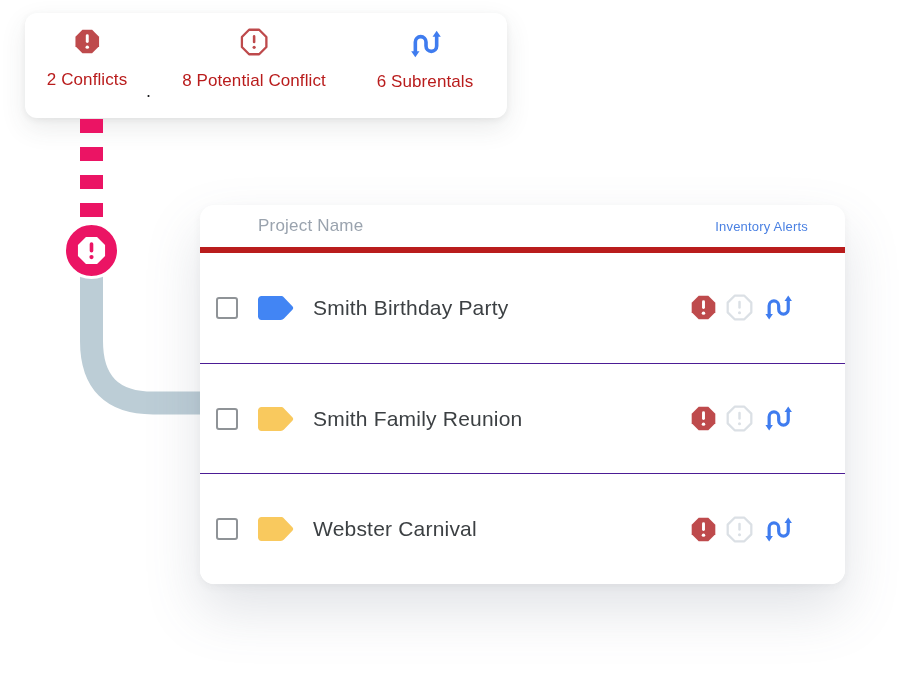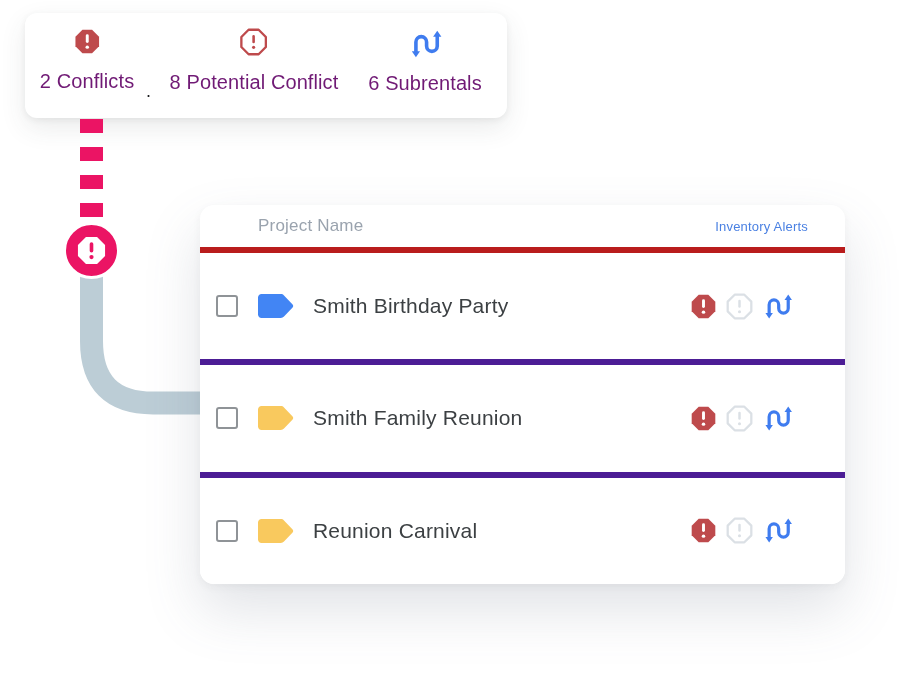--- a/index.html
+++ b/index.html
@@ -8,21 +8,21 @@
 
   .stage{position:relative;width:903px;height:675px;background:#ffffff;overflow:hidden;}
 
   
   .summary-card{
     position:absolute;left:25px;top:13px;width:482px;height:105px;
     background:#ffffff;border-radius:12px;
     box-shadow:0 2px 6px rgba(60,64,67,.08),0 10px 26px rgba(60,64,67,.10);
   }
   .stat{position:absolute;top:15px;display:flex;flex-direction:column;align-items:center;gap:15px;transform:translateX(-50%);}
-  .stat-label{font-size:20px;color:#701a75;white-space:nowrap;letter-spacing:.1px;}
+  .stat-label{font-size:17px;color:#b91c1c;white-space:nowrap;letter-spacing:.1px;}
   .stat-dot{position:absolute;left:121px;top:68px;font-size:18px;color:#1d1e20;}
 
   
   .ic{display:block;}
   .icon-conflict{color:#be4a4c;}
   .icon-potential-red{color:#be4a4c;}
   .icon-sub-blue{color:#3f7cef;}
   .icon-muted{color:#dbe0e5;}
   .icon-sub-muted{color:#d3d8dc;}
 
@@ -48,21 +48,21 @@
     box-shadow:0 3px 8px rgba(60,64,67,.05),0 26px 55px rgba(90,100,120,.18);
   }
   .table-header{
     height:48px;flex:0 0 48px;display:flex;align-items:center;justify-content:space-between;
     padding:0 37px 0 58px;border-bottom:6px solid #b91c1c;
   }
   .th-project{font-size:17px;color:#9aa3ae;letter-spacing:.2px;}
   .th-alerts{font-size:13px;color:#4a80e2;letter-spacing:.2px;cursor:pointer;}
 
   .table-body{flex:1;display:flex;flex-direction:column;}
-  .project-row{flex:1;display:flex;align-items:center;padding-left:16px;border-bottom:6px solid #4c1d95;cursor:pointer;background:#fff;}
+  .project-row{flex:1;display:flex;align-items:center;padding-left:16px;border-bottom:1px solid #4c1d95;cursor:pointer;background:#fff;}
   .project-row:last-child{border-bottom:none;border-radius:0 0 14px 14px;}
 
   .checkbox{width:22px;height:22px;border:2px solid #8f9397;border-radius:3px;background:#fff;flex:0 0 22px;margin-right:20px;cursor:pointer;}
   .tag-svg{margin-right:18px;flex:0 0 37px;}
   .row-name{flex:1;font-size:21px;color:#3c4043;letter-spacing:.2px;}
   .row-alerts{display:flex;align-items:center;gap:9px;margin-right:52px;}
 </style>
 </head>
 <body>
 
@@ -174,21 +174,21 @@
               <use href="#sub-arrows"></use>
             </svg>
         </div>
       </div>
 
       <div class="project-row">
         <div class="checkbox"></div>
         <svg class="tag-svg row-tag" width="37" height="24" style="color: rgb(249, 201, 94);">
             <use href="#tag-shape"></use>
           </svg>
-        <span class="row-name">Reunion Carnival</span>
+        <span class="row-name">Webster Carnival</span>
         <div class="row-alerts">
           <svg class="ic icon-conflict" width="27" height="27">
               <use href="#oct-solid"></use>
             </svg>
           <svg class="ic icon-muted" width="27" height="27">
               <use href="#oct-outline"></use>
             </svg>
           <svg class="ic row-sub icon-sub-blue" width="31" height="29">
               <use href="#sub-arrows"></use>
             </svg>

